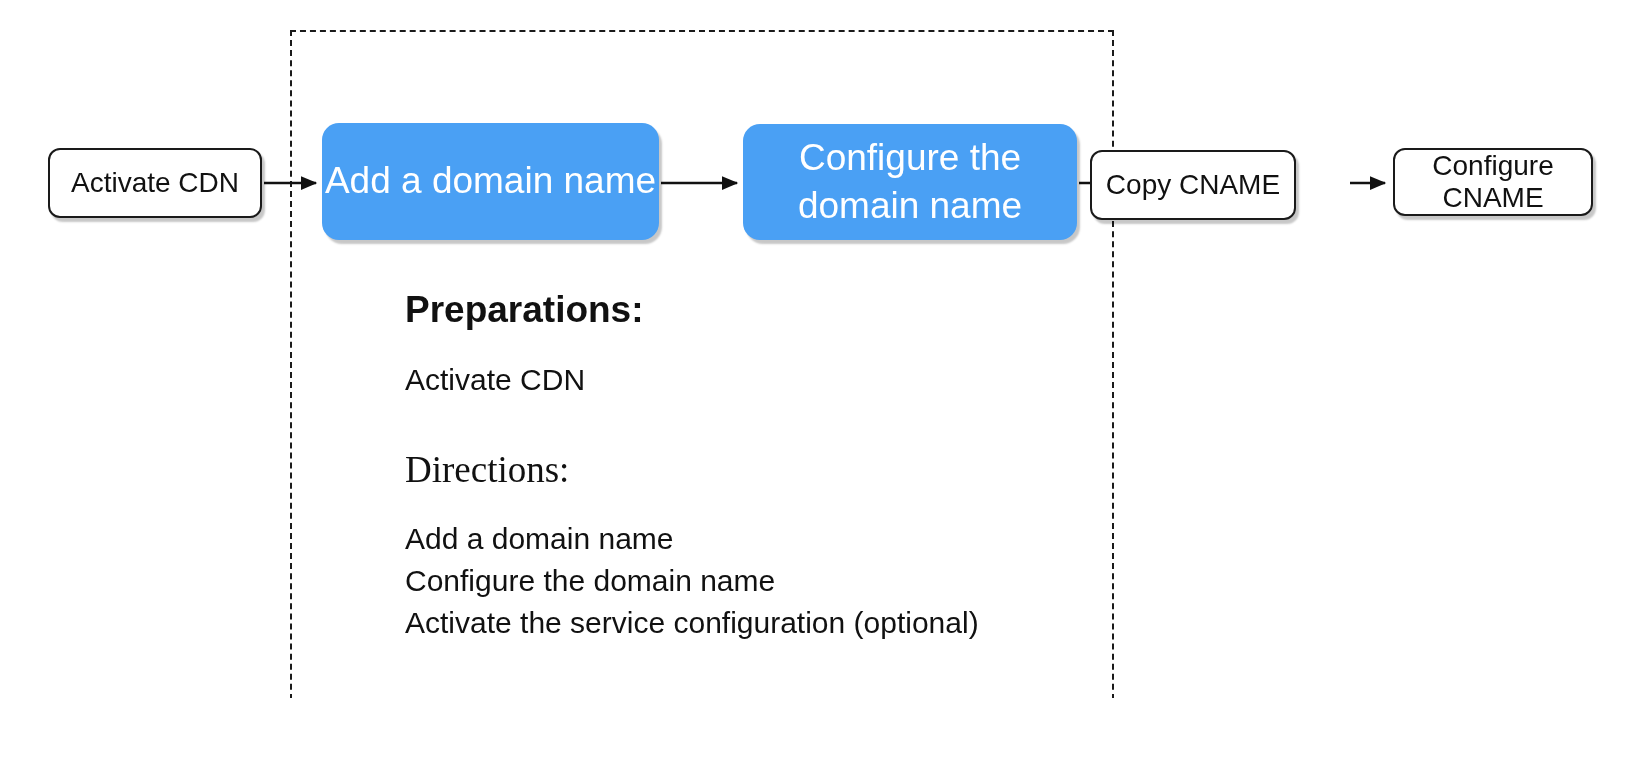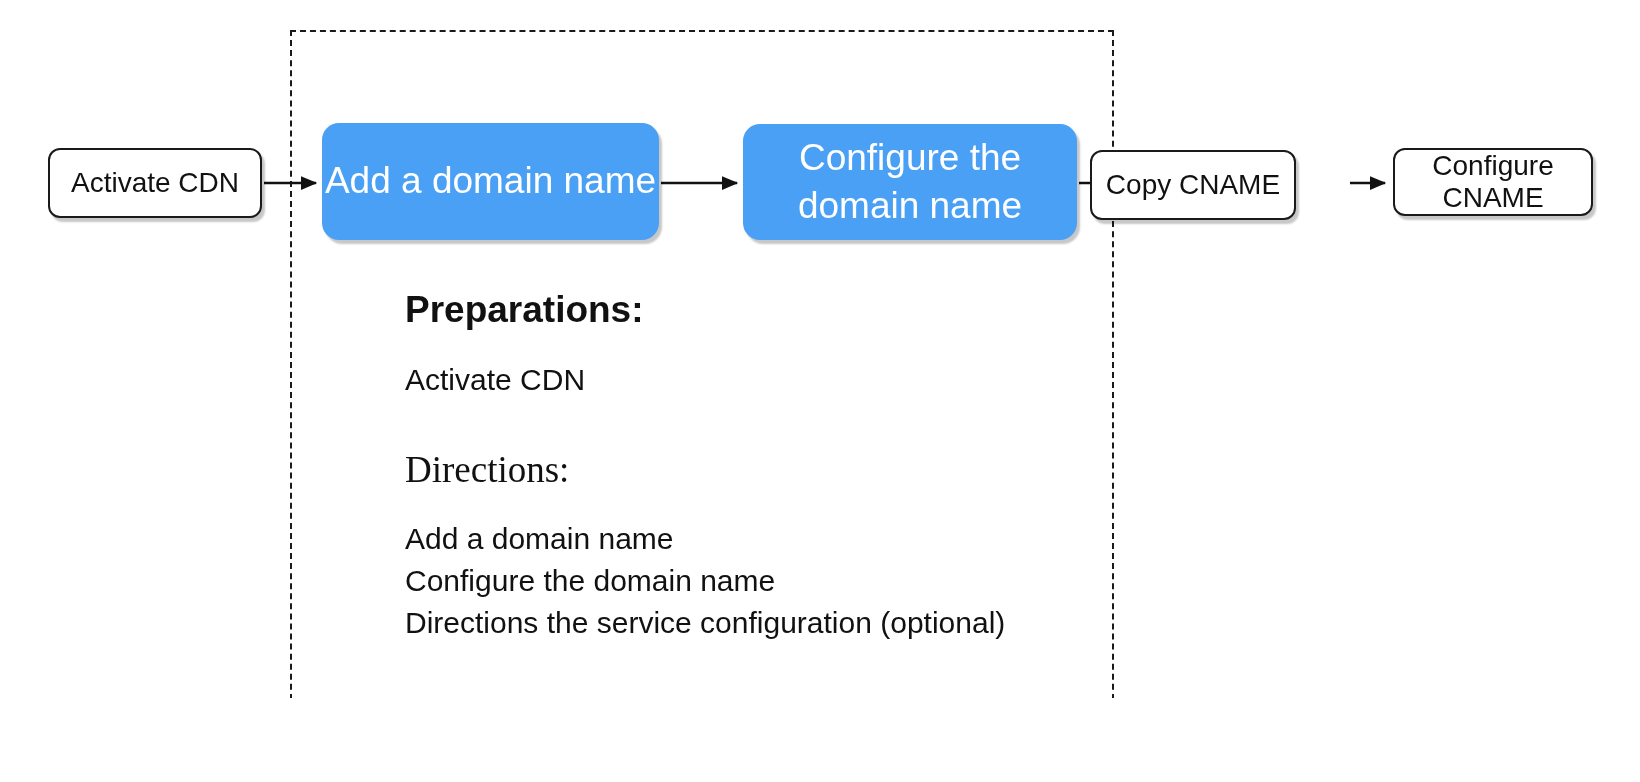--- a/index.html
+++ b/index.html
@@ -129,16 +129,16 @@
 
   <div class="section-heading" id="preparations-heading">Preparations:</div>
 
   <div class="section-item" id="preparations-item">Activate CDN</div>
 
   <div class="section-heading" id="directions-heading">Directions:</div>
 
   <div class="directions-list">
     <div>Add a domain name</div>
     <div>Configure the domain name</div>
-    <div>Directions the service configuration (optional)</div>
+    <div>Activate the service configuration (optional)</div>
   </div>
 
 </div>
 
 </body></html>

